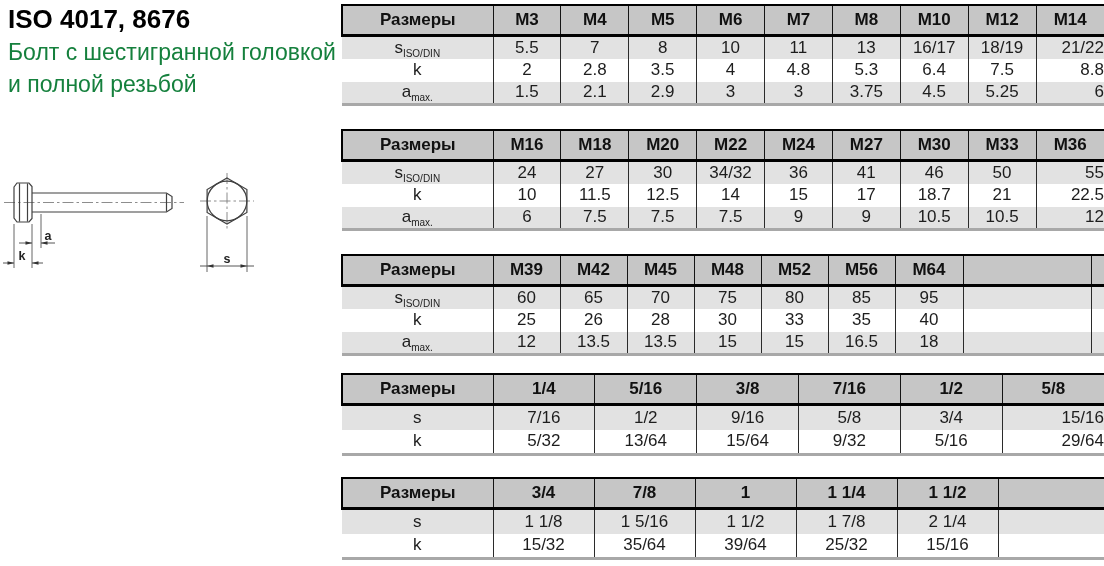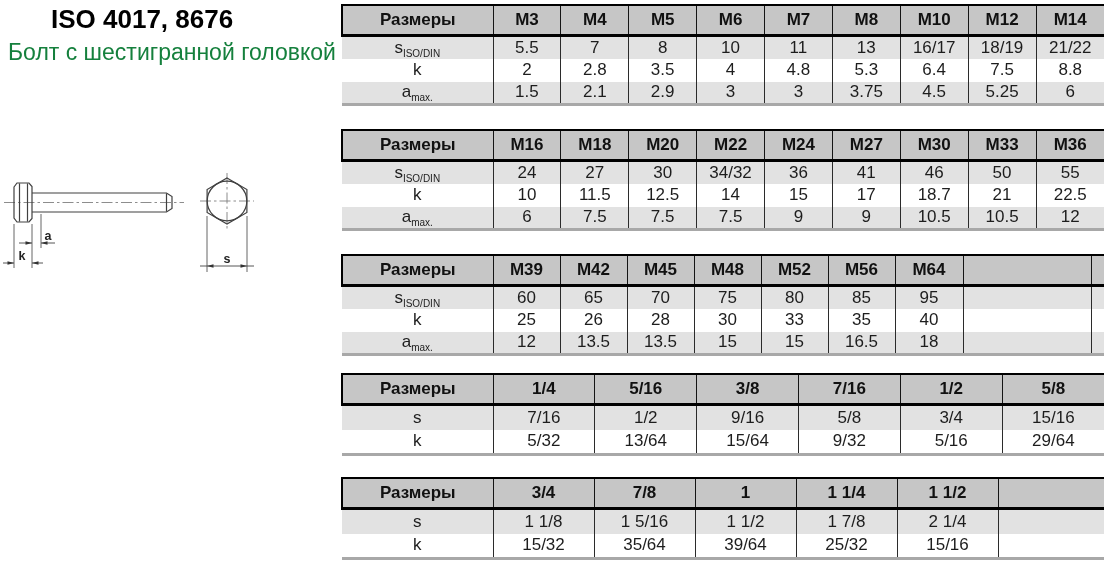--- a/index.html
+++ b/index.html
@@ -8,21 +8,21 @@
     width: 1104px; height: 566px;
     background: #ffffff;
     font-family: "Liberation Sans", sans-serif;
     color: #1a1a1a;
     position: relative;
     overflow: hidden;
   }
 
   
   .title-block { position: absolute; left: 8px; top: 2px; width: 330px; }
-  .std-line  { font-size: 26px; font-weight: bold; line-height: 34px; color: #000; margin-left: 43px; }
+  .std-line  { font-size: 26px; font-weight: bold; line-height: 34px; color: #000; }
   .desc-line { font-size: 23px; font-weight: normal; line-height: 32px; color: #15803d; }
 
   
   .drawing { position: absolute; left: 0; top: 160px; }
 
   
   .tables-pane { position: absolute; left: 341px; top: 0; width: 763px; height: 566px; }
 
   table.dim-table {
     position: absolute; left: 0; width: 763px;
@@ -47,41 +47,42 @@
   .dim-table th:first-child { border-left: 2px solid #000; }
   .dim-table th:last-child  { border-right: none; }
 
   .dim-table td {
     font-size: 17px; font-weight: normal;
     height: 23px; padding: 0; text-align: center; vertical-align: middle;
     border-right: 1px solid #2b2b2b;
     color: #1d1d1d;
     background: #fff;
   }
-  .dim-table td:last-child { border-right: none; }
+  .dim-table td:last-child { border-right: none; text-align: right; }
   .dim-table tr.band td { background: var(--band_bg, #e2e2e2); }
 
   .t45 td { height: 25px; }
 
   .dim-table sub { font-size: 10px; line-height: 0; }
 
   
   .outline { stroke: #404040; stroke-width: 1.2; fill: none; }
   .centerline { stroke: #808080; stroke-width: 0.9; fill: none; stroke-dasharray: 11 3 2.5 3; }
   .extline { stroke: #555; stroke-width: 0.9; }
   .dimline { stroke: #444; stroke-width: 0.9; }
   .dimarrow { fill: #333; stroke: none; }
   .dimtext { font-family: "Liberation Sans", sans-serif; font-size: 12.5px; font-weight: bold; fill: #222; }
 </style>
 </head>
 <body>
 
 <div class="title-block">
   <div class="std-line">ISO 4017, 8676</div>
   <div class="desc-line">Болт с шестигранной головкой</div>
+  <div class="desc-line">и полной резьбой</div>
 </div>
 
 <svg class="drawing" width="300" height="130" viewBox="0 0 300 130" xmlns="http://www.w3.org/2000/svg">
 
   <g>
     <line class="centerline" x1="4" y1="42.5" x2="184" y2="42.5"></line>
     <path class="outline" d="M14 27 L17 23 L29 23 L32 26.5 L32 58.5 L29 62 L17 62 L14 58 Z"></path>
     <line class="outline" x1="19.5" y1="23.4" x2="19.5" y2="61.6"></line>
     <line class="outline" x1="27.5" y1="23.4" x2="27.5" y2="61.6"></line>
     <path class="outline" d="M32 33 L166.5 33 L172 36.5 L172 48.5 L166.5 52 L32 52"></path>

